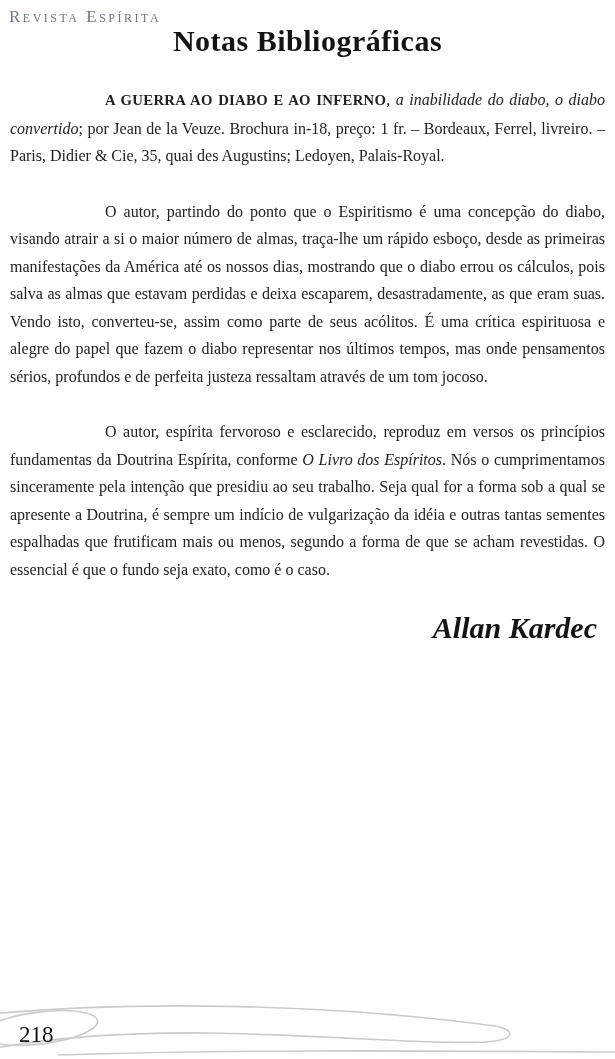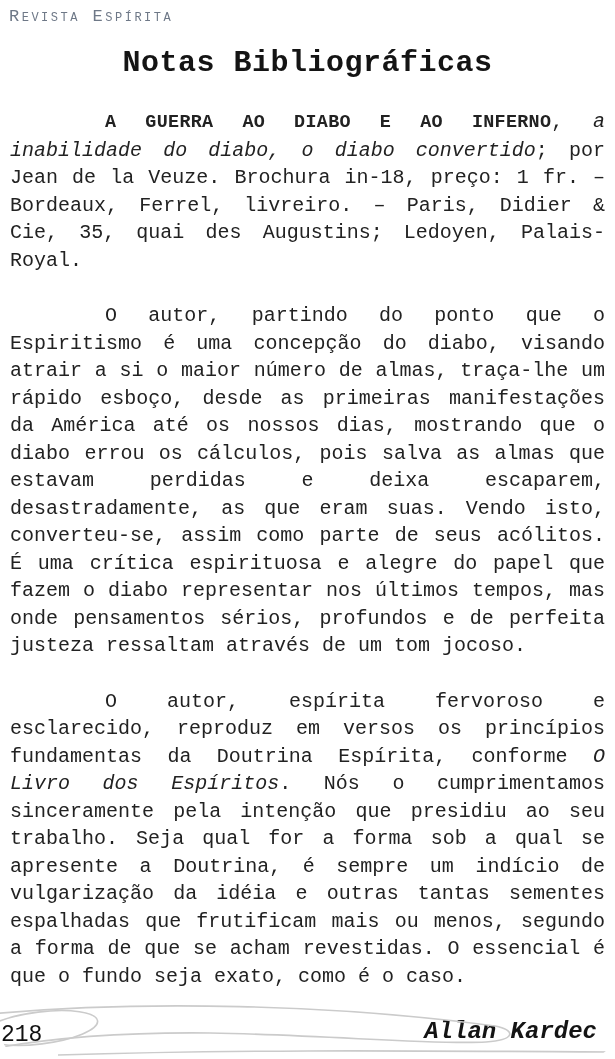--- a/index.html
+++ b/index.html
@@ -5,87 +5,86 @@
   html, body {
     margin: 0;
     padding: 0;
     background: #ffffff;
   }
   .page {
     position: relative;
     width: 615px;
     height: 1059px;
     background: var(--bg, #ffffff);
-    font-family: Liberation Mono, monospace;
+    font-family: Liberation Serif, serif;
     color: var(--text, #222222);
     overflow: hidden;
-    border-radius: 29px;
   }
   .running-head {
     position: absolute;
     top: 7px;
     left: 9px;
     font-size: 17px;
     font-variant: small-caps;
     letter-spacing: 2.5px;
     color: var(--head, #6e7887);
   }
   .content {
-    padding-top: 46px;
+    padding-top: 24px;
   }
   .title {
     margin: 0;
     text-align: center;
     font-size: 30px;
     font-weight: bold;
     letter-spacing: 0.5px;
     color: #141414;
   }
   .body-text {
     margin: 20px 10px 0 10px;
     text-align: justify;
-    font-size: 20px;
+    font-size: 16px;
     line-height: 27.5px;
   }
   .body-text p {
     margin: 28px 0;
     text-indent: 95px;
   }
   .run-bold {
     font-weight: bold;
     font-size: 0.92em;
     letter-spacing: 0.3px;
   }
   .run-italic {
     font-style: italic;
   }
   .signature {
     margin: 8px 18px 0 0;
     text-align: right;
     font-weight: bold;
     font-style: italic;
-    font-size: 24px;
+    font-size: 30px;
     color: #141414;
   }
   .footer {
     position: absolute;
     left: 0;
     bottom: 0;
     width: 615px;
     height: 62px;
   }
   .footer svg {
     position: absolute;
     left: 0;
     bottom: 0;
     display: block;
   }
   .page-number {
     position: absolute;
-    left: 1px;
+    left: 19px;
     bottom: 11px;
     font-size: 23px;
     color: #111111;
   }
 </style>
 </head>
 <body>
 
 <div class="page" style="--bg: #ffffff; --text: #222222; --head: #6e7887;">
 

